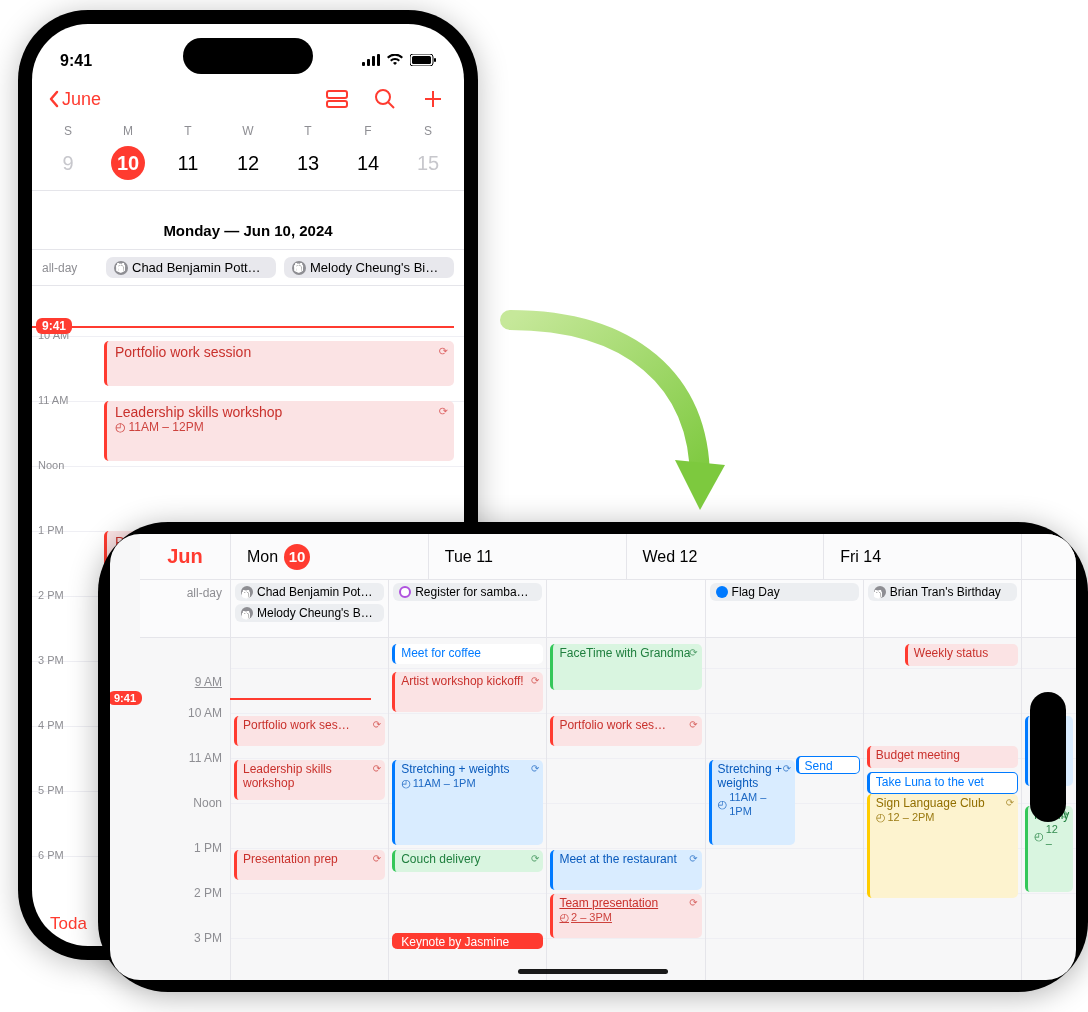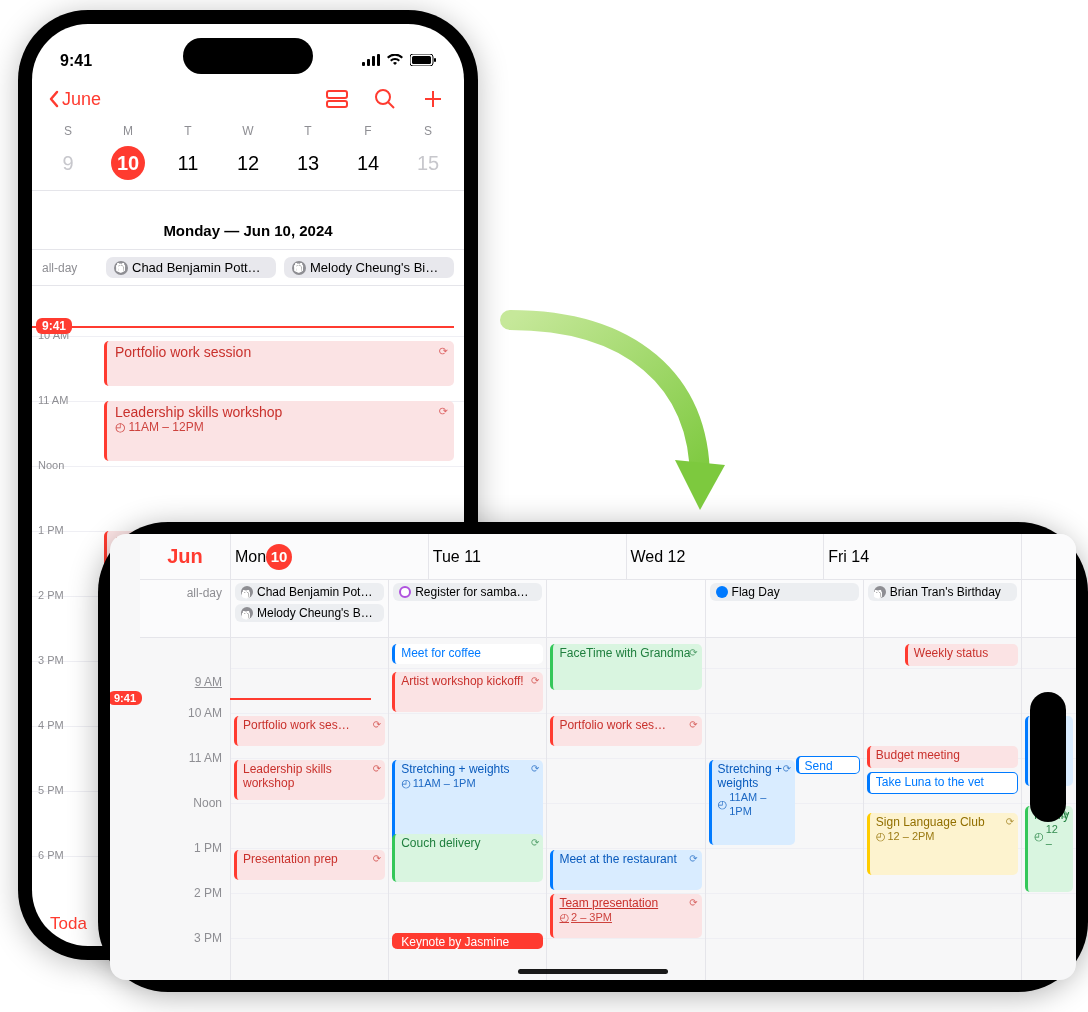--- a/index.html
+++ b/index.html
@@ -131,40 +131,40 @@
 
   
   .phone-land {
     position: absolute; top: 522px; left: 98px;
     width: 990px; height: 470px;
     background: #000; border-radius: 70px; padding: 12px;
     box-shadow: 0 4px 30px rgba(0,0,0,.3);
   }
   .phone-land .screen {
     width: 100%; height: 100%; background: #f7f7f8;
-    border-radius: 16px; overflow: hidden; position: relative;
+    border-radius: 30px; overflow: hidden; position: relative;
   }
   .notch-l {
     position: absolute; right: 10px; top: 50%; transform: translateY(-50%);
     width: 36px; height: 130px; background: #000; border-radius: 20px;
     z-index: 60;
   }
 
   
   .lhdr {
     position: absolute; top: 0; left: 30px; right: 0; height: 46px;
     display: flex; border-bottom: 1px solid #e5e5ea; background: #fbfbfc;
   }
   .lhdr .mon {
     width: 90px; display: flex; align-items: center; justify-content: center;
     color: #ff3b30; font-size: 20px; font-weight: 600;
   }
   .lhdr .col {
-    flex: 1; display: flex; align-items: center; gap: 0;
-    padding-left: 4px; font-size: 16px; border-left: 1px solid #e5e5ea;
+    flex: 1; display: flex; align-items: center; gap: 6px;
+    padding-left: 16px; font-size: 16px; border-left: 1px solid #e5e5ea;
   }
   .lhdr .col .bub {
     background: #ff3b30; color: #fff; width: 26px; height: 26px;
     border-radius: 13px; display: inline-flex; align-items: center; justify-content: center;
     font-size: 15px; font-weight: 600;
   }
 
   .lallday {
     position: absolute; top: 46px; left: 30px; right: 0; height: 58px;
     display: flex; border-bottom: 1px solid #e5e5ea; background: #fbfbfc;
@@ -485,21 +485,21 @@
             </div>
             <div class="ev-l c-red" style="top: 34px; height: 40px;">
               <div>Artist workshop kickoff!</div>
               <span class="rep">⟳</span>
             </div>
             <div class="ev-l c-blue" style="top: 122px; height: 85px;">
               <div>Stretching + weights</div>
               <div class="t2"><span>◴</span>11AM – 1PM</div>
               <span class="rep">⟳</span>
             </div>
-            <div class="ev-l c-green" style="top: 196px; height: 48px;">
+            <div class="ev-l c-green" style="top: 212px; height: 22px;">
               <div>Couch delivery</div>
               <span class="rep">⟳</span>
             </div>
             <div class="ev-l c-red-solid" style="top: 295px; height: 16px;">
               <div>Keynote by Jasmine</div>
             </div>
           </div>
           <div class="gcol">
             <div class="ev-l c-green" style="top: 6px; height: 46px;">
               <div>FaceTime with Grandma</div>
@@ -532,21 +532,21 @@
           <div class="gcol">
             <div class="ev-l c-red" style="top: 6px; height: 22px; margin-left: 38px;">
               <div>Weekly status</div>
             </div>
             <div class="ev-l c-red" style="top: 108px; height: 22px;">
               <div>Budget meeting</div>
             </div>
             <div class="ev-l c-oblue" style="top: 134px; height: 22px;">
               <div>Take Luna to the vet</div>
             </div>
-            <div class="ev-l c-yellow" style="top: 175px; height: 62px;">
+            <div class="ev-l c-yellow" style="top: 156px; height: 104px;">
               <div>Sign Language Club</div>
               <div class="t2"><span>◴</span>12 – 2PM</div>
               <span class="rep">⟳</span>
             </div>
           </div>
           <div class="gcol" style="max-width: 55px;">
             <div class="ev-l c-blue" style="top: 78px; height: 70px;">
               <div>wi</div>
             </div>
             <div class="ev-l c-green" style="top: 168px; height: 86px;">

